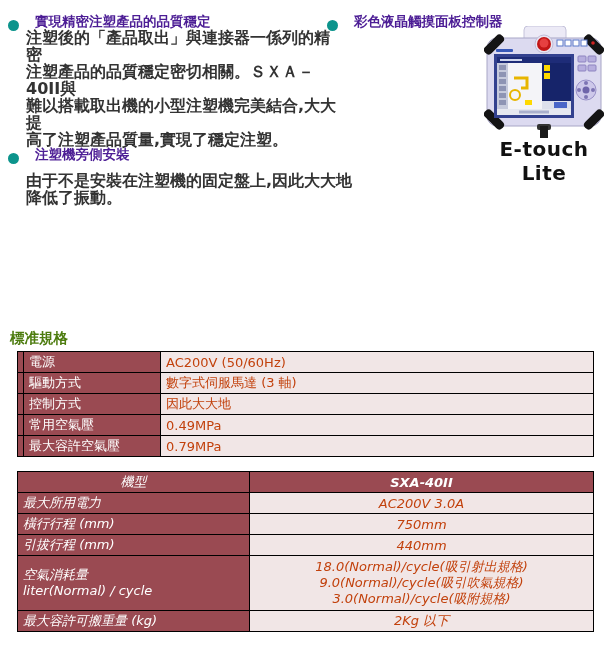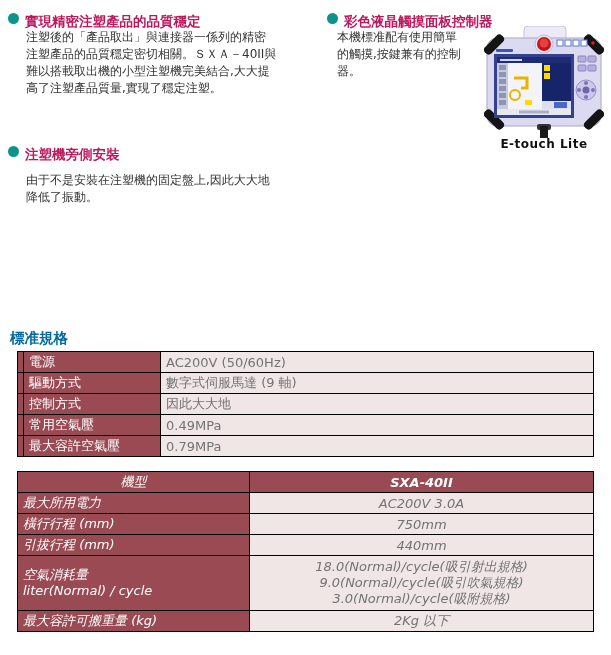--- a/index.html
+++ b/index.html
@@ -3,51 +3,52 @@
 <meta charset="utf-8">
 <style>
   * { margin:0; padding:0; box-sizing:border-box; }
   html,body { background:#ffffff; }
   .page {
     position:relative; width:611px; height:655px; background:#ffffff;
     font-family:"DejaVu Sans", sans-serif; overflow:hidden;
   }
   
   .feature-heading {
-    position:absolute; display:flex; align-items:flex-start; gap:6px;
-    color:#be185d; font-weight:bold; font-size:13.5px; white-space:nowrap;
+    position:absolute; display:flex; align-items:flex-end; gap:16px;
+    color:#4c1d95; font-weight:bold; font-size:13.5px; white-space:nowrap;
   }
   .bullet {
     width:11px; height:11px; border-radius:50%; background:#0c948c; flex:0 0 auto;
   }
   .feature-body {
-    position:absolute; font-size:12px; line-height:17px; color:#333333;
+    position:absolute; font-size:16px; line-height:17px; color:#333333;
     white-space:pre-line;
+    font-weight:bold;
   }
   
   .spec-heading {
-    position:absolute; left:10px; top:329px; color:#0369a1;
+    position:absolute; left:10px; top:329px; color:#4d7c0f;
     font-weight:bold; font-size:14.5px;
   }
   
   .device-figure { position:absolute; left:484px; top:26px; width:120px; }
   .device-caption {
     position:absolute; left:478px; top:137px; width:132px; text-align:center;
-    font-weight:bold; font-size:12px; color:#111111; letter-spacing:0.5px;
+    font-weight:bold; font-size:20px; color:#111111; letter-spacing:0.5px;
   }
   
   table {
     position:absolute; left:17px; border-collapse:collapse; table-layout:fixed;
     width:577px; background:#ffffff; border:1px solid #000000;
   }
   #spec-table  { top:351px; }
   #model-table { top:471px; }
   td { border:1px solid #000000; font-size:13px; padding:1px 5px; vertical-align:middle; }
   .maroon { background:#9a4a52; color:#ffffff; }
-  .light  { background:#f1e6e6; color:#737373; }
+  .light  { background:#f1e6e6; color:#c2410c; }
   #spec-table td { height:20px; }
   #model-table td { height:21px;font-style:italic; }
   .stub  { width:6px; padding:0; }
   .t1-label { width:137px; }
   .t2-label { width:232px; }
   .t2-value { text-align:center; white-space:pre-line; }
   .model-header td { text-align:center; }
   .model-name { font-weight:bold; }
   .multiline { white-space:pre-line; line-height:16px; padding-top:3px; padding-bottom:3px; }
 </style>
@@ -62,23 +63,20 @@
   </div>
   <div class="feature-body" style="left:26px; top:29px; width:316px;">注塑後的「產品取出」與連接器一係列的精密
 注塑產品的品質穩定密切相關。ＳＸＡ－40II與
 難以搭載取出機的小型注塑機完美結合,大大提
 高了注塑產品質量,實現了穩定注塑。</div>
 
   <div class="feature-heading" style="left:327px; top:13px;">
     <span class="bullet"></span>
     <span>彩色液晶觸摸面板控制器</span>
   </div>
-  <div class="feature-body" style="left:337px; top:29px; width:165px;">本機標准配有使用簡單
-的觸摸,按鍵兼有的控制
-器。</div>
 
   <div class="device-figure">
     <svg width="120" height="112" viewBox="0 0 120 112">
 
       <rect x="40" y="0" width="42" height="16" rx="4" fill="#eceaf6" stroke="#c4c2da"></rect>
 
       <rect x="3" y="12" width="114" height="88" rx="10" fill="#dcdaf0" stroke="#a8a6c6"></rect>
 
       <rect x="-2" y="14" width="24" height="9" rx="4" transform="rotate(-45 10 18.5)" fill="#141414"></rect>
       <rect x="98" y="14" width="24" height="9" rx="4" transform="rotate(45 110 18.5)" fill="#141414"></rect>
@@ -157,21 +155,21 @@
   <table id="spec-table">
     <tbody>
       <tr>
         <td class="maroon stub"></td>
         <td class="maroon t1-label">電源</td>
         <td class="light">AC200V (50/60Hz)</td>
       </tr>
       <tr>
         <td class="maroon stub"></td>
         <td class="maroon t1-label">驅動方式</td>
-        <td class="light">數字式伺服馬達 (9 軸)</td>
+        <td class="light">數字式伺服馬達 (3 軸)</td>
       </tr>
       <tr>
         <td class="maroon stub"></td>
         <td class="maroon t1-label">控制方式</td>
         <td class="light">因此大大地</td>
       </tr>
       <tr>
         <td class="maroon stub"></td>
         <td class="maroon t1-label">常用空氣壓</td>
         <td class="light">0.49MPa</td>

